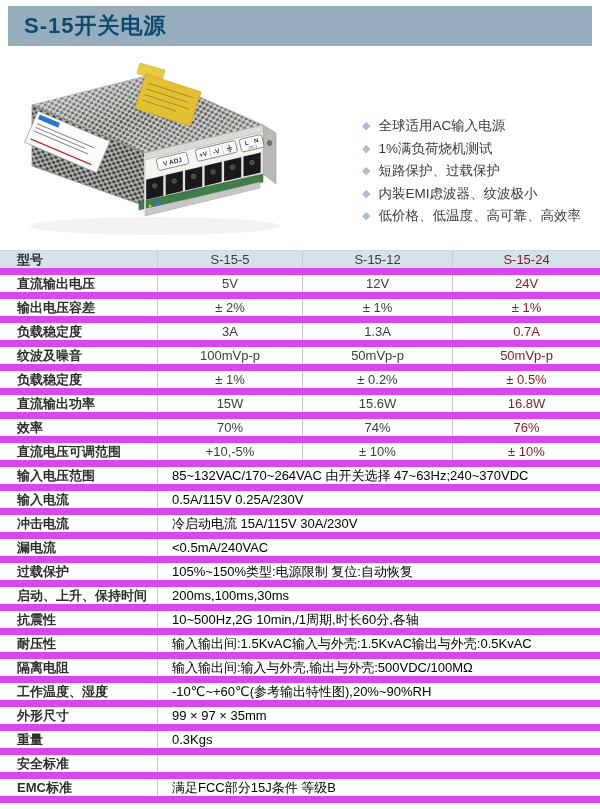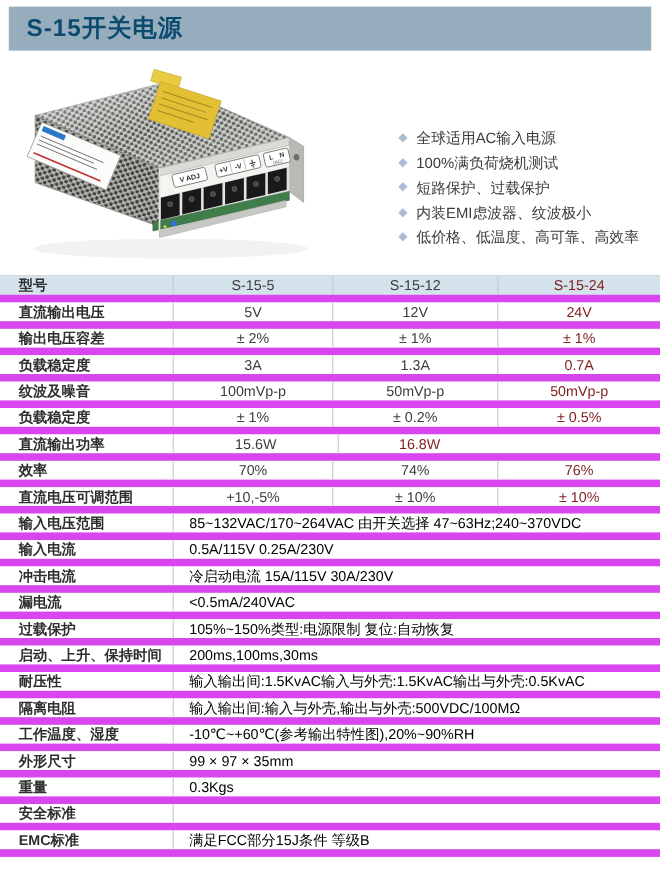--- a/index.html
+++ b/index.html
@@ -166,21 +166,21 @@
 </div>
 
 <ul class="features">
 
 <li>
       <span class="bullet">◆</span>
       <span>全球适用AC输入电源</span>
     </li>
     <li>
       <span class="bullet">◆</span>
-      <span>100%满负荷烧机测试</span>
+      <span>1%满负荷烧机测试</span>
     </li>
     <li>
       <span class="bullet">◆</span>
       <span>短路保护、过载保护</span>
     </li>
     <li>
       <span class="bullet">◆</span>
       <span>内装EMI虑波器、纹波极小</span>
     </li>
     <li>
@@ -222,20 +222,21 @@
       <div class="c v3">50mVp-p</div>
     </div>
       <div class="t-row">
       <div class="c lab">负载稳定度</div>
       <div class="c v1">± 1%</div>
       <div class="c v2">± 0.2%</div>
       <div class="c v3">± 0.5%</div>
     </div>
       <div class="t-row">
       <div class="c lab">直流输出功率</div>
+      <div class="c v1">15W</div>
       <div class="c v2">15.6W</div>
       <div class="c v3">16.8W</div>
     </div>
       <div class="t-row">
       <div class="c lab">效率</div>
       <div class="c v1">70%</div>
       <div class="c v2">74%</div>
       <div class="c v3">76%</div>
     </div>
       <div class="t-row">
@@ -262,20 +263,24 @@
     </div>
       <div class="t-row">
       <div class="c lab">过载保护</div>
       <div class="c vspan">105%~150%类型:电源限制  复位:自动恢复</div>
     </div>
       <div class="t-row">
       <div class="c lab">启动、上升、保持时间</div>
       <div class="c vspan">200ms,100ms,30ms</div>
     </div>
       <div class="t-row">
+      <div class="c lab">抗震性</div>
+      <div class="c vspan">10~500Hz,2G 10min,/1周期,时长60分,各轴</div>
+    </div>
+      <div class="t-row">
       <div class="c lab">耐压性</div>
       <div class="c vspan">输入输出间:1.5KvAC输入与外壳:1.5KvAC输出与外壳:0.5KvAC</div>
     </div>
       <div class="t-row">
       <div class="c lab">隔离电阻</div>
       <div class="c vspan">输入输出间:输入与外壳,输出与外壳:500VDC/100MΩ</div>
     </div>
       <div class="t-row">
       <div class="c lab">工作温度、湿度</div>
       <div class="c vspan">-10℃~+60℃(参考输出特性图),20%~90%RH</div>

